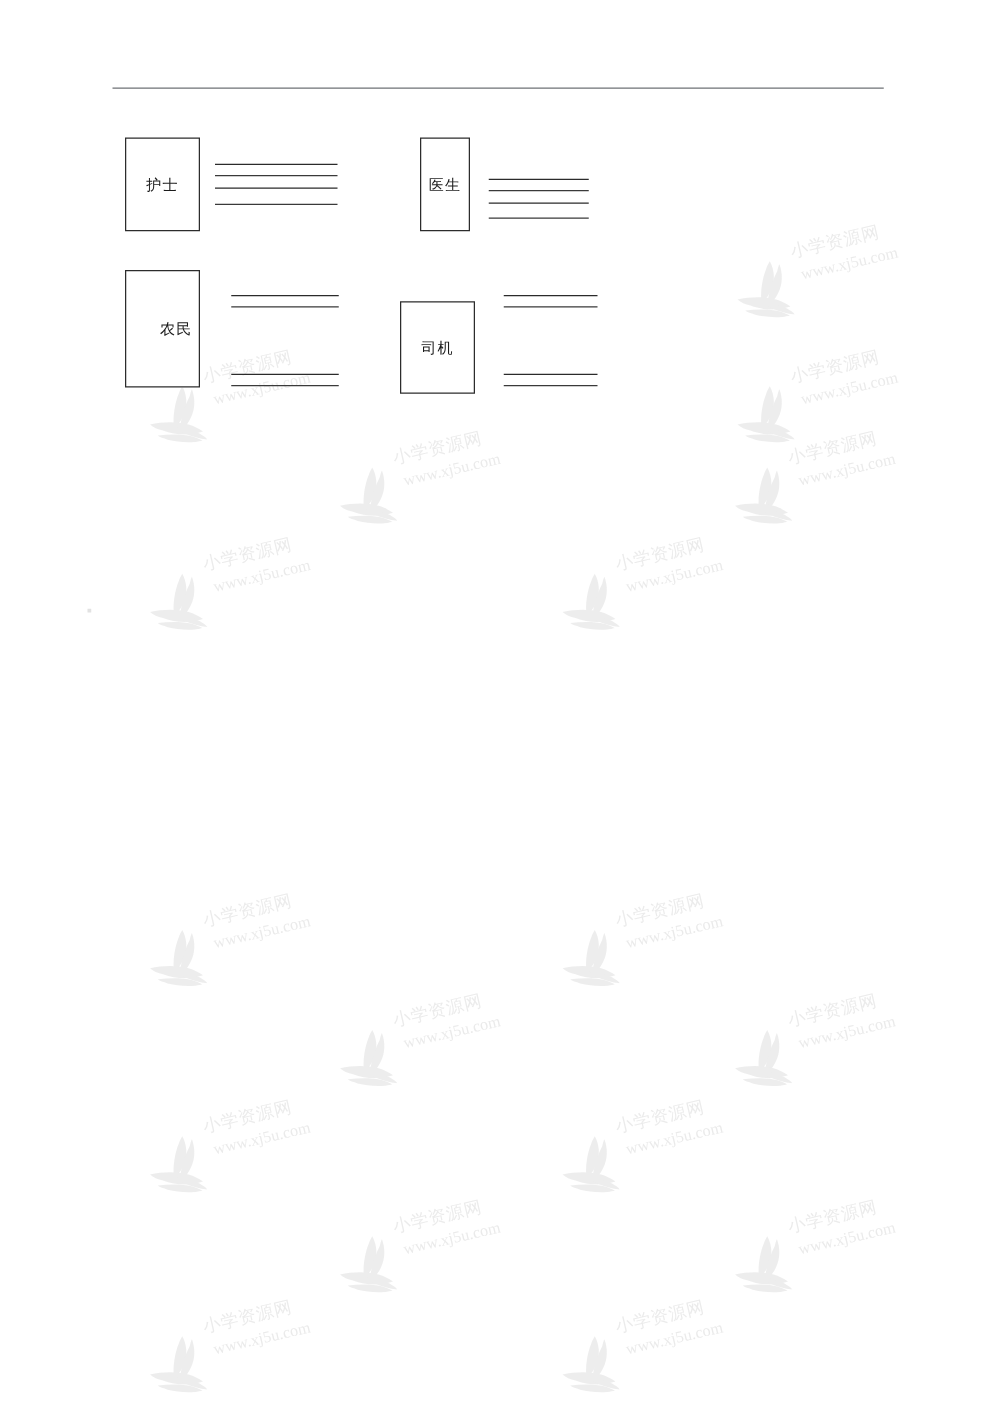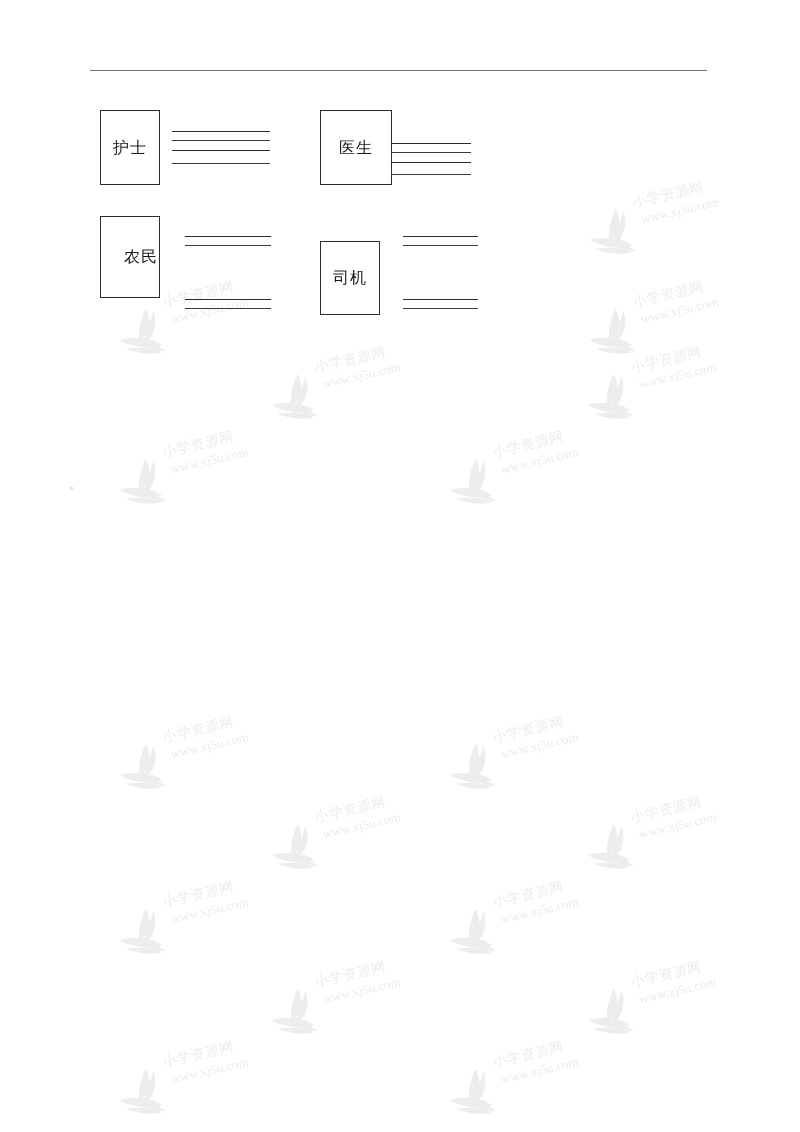--- a/index.html
+++ b/index.html
@@ -96,21 +96,21 @@
     position: absolute;
     border: 1.5px solid #2c2c2c;
     box-sizing: border-box;
     background: #ffffff;
     display: flex;
     align-items: center;
     justify-content: center;
   }
   .word-box-label {
     font-family: "DejaVu Sans", "Liberation Sans", sans-serif;
-    font-size: 16px;
+    font-size: 12px;
     color: #1a1a1a;
     letter-spacing: 1px;
     line-height: 1;
     white-space: nowrap;
   }
 
   .answer-rule {
     position: absolute;
     height: 0;
     border-top: 1.4px solid #2b2b2b;
@@ -392,28 +392,28 @@
   <div id="content-layer">
     <div id="header-rule" style="left: 90px; top: 70px; width: 617px; border-top-color: rgb(111, 114, 118);"></div>
     <div id="exercise-items">
         <div class="word-box" style="left: 100px; top: 110px; width: 60px; height: 75px;">
           <span class="word-box-label">护士</span>
         </div>
         <div class="answer-rule" style="left: 172px; top: 131px; width: 98px;"></div>
         <div class="answer-rule thin" style="left: 172px; top: 140px; width: 98px;"></div>
         <div class="answer-rule" style="left: 172px; top: 150px; width: 98px;"></div>
         <div class="answer-rule thin" style="left: 172px; top: 163px; width: 98px;"></div>
-        <div class="word-box" style="left: 320px; top: 110px; width: 72px; height: 75px;">
+        <div class="word-box" style="left: 336px; top: 110px; width: 40px; height: 75px;">
           <span class="word-box-label">医生</span>
         </div>
         <div class="answer-rule" style="left: 391px; top: 143px; width: 80px;"></div>
         <div class="answer-rule thin" style="left: 391px; top: 152px; width: 80px;"></div>
         <div class="answer-rule" style="left: 391px; top: 162px; width: 80px;"></div>
         <div class="answer-rule thin" style="left: 391px; top: 174px; width: 80px;"></div>
-        <div class="word-box" style="left: 100px; top: 216px; width: 60px; height: 82px; padding-left: 22px;">
+        <div class="word-box" style="left: 100px; top: 216px; width: 60px; height: 94px; padding-left: 22px;">
           <span class="word-box-label">农民</span>
         </div>
         <div class="answer-rule" style="left: 185px; top: 236px; width: 86px;"></div>
         <div class="answer-rule thin" style="left: 185px; top: 245px; width: 86px;"></div>
         <div class="answer-rule" style="left: 185px; top: 299px; width: 86px;"></div>
         <div class="answer-rule thin" style="left: 185px; top: 308px; width: 86px;"></div>
         <div class="word-box" style="left: 320px; top: 216px; width: 60px; height: 74px; margin-top: 25px;">
           <span class="word-box-label">司机</span>
         </div>
         <div class="answer-rule" style="left: 403px; top: 236px; width: 75px;"></div>

